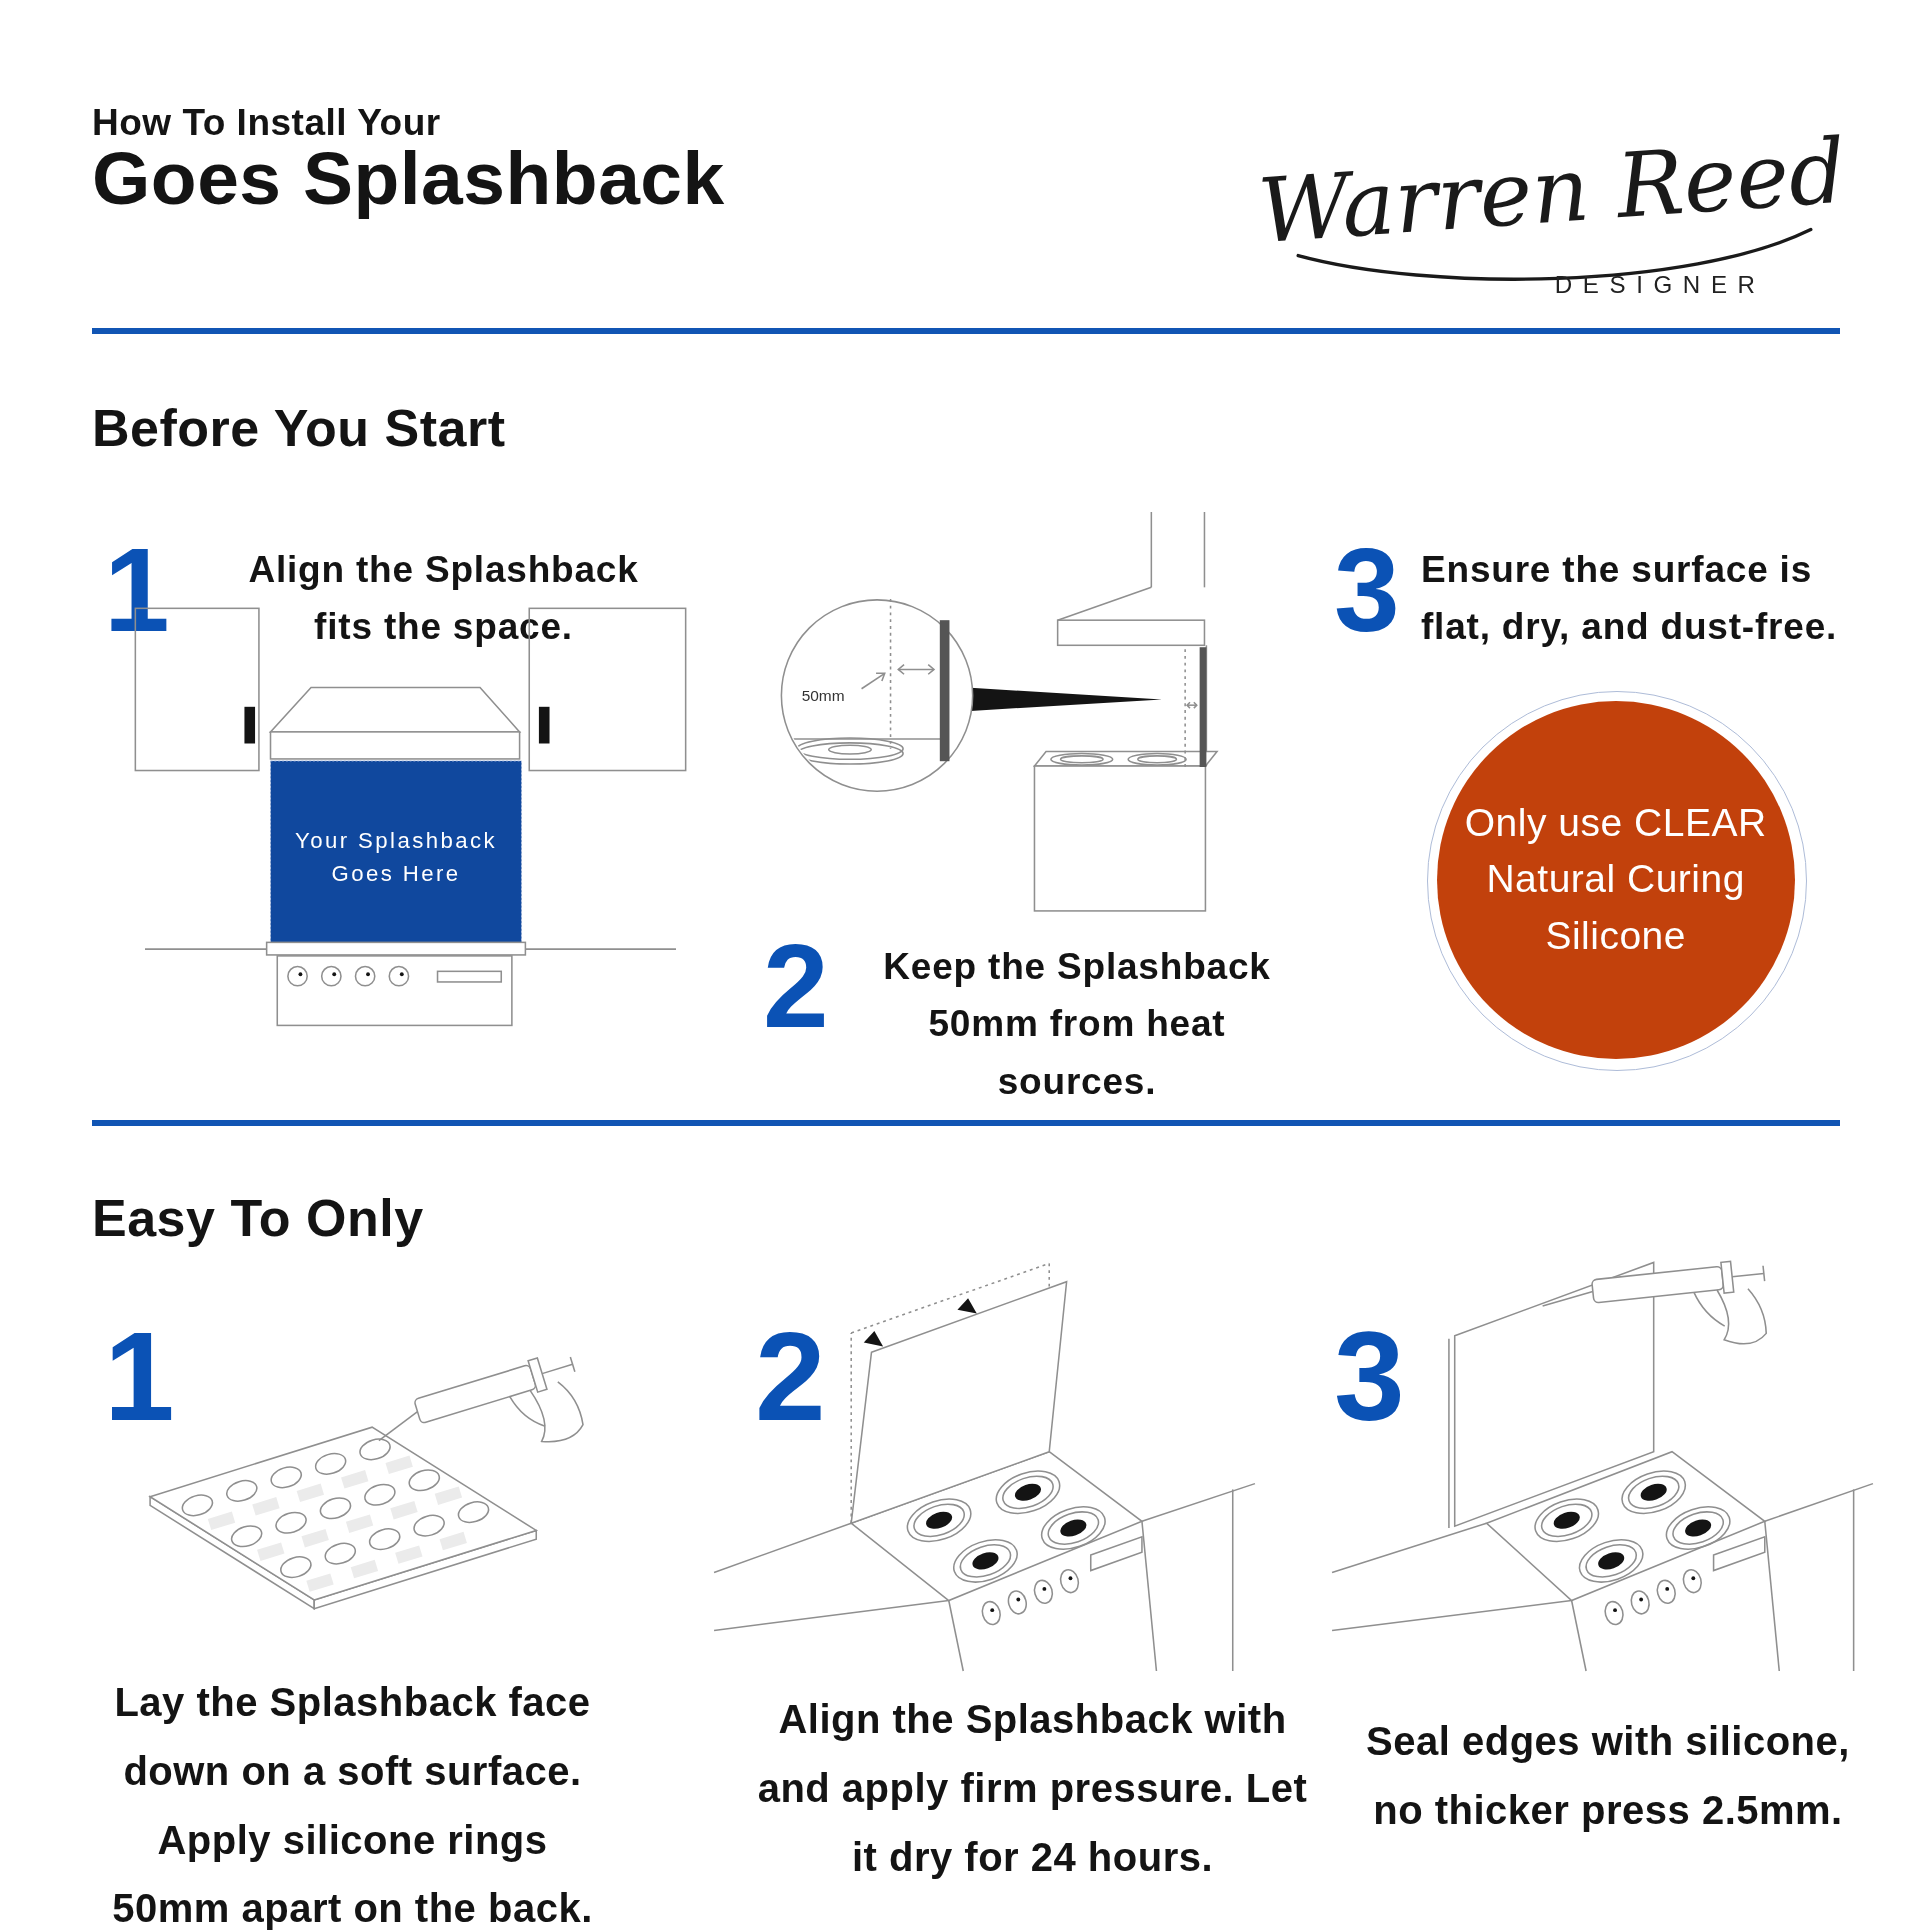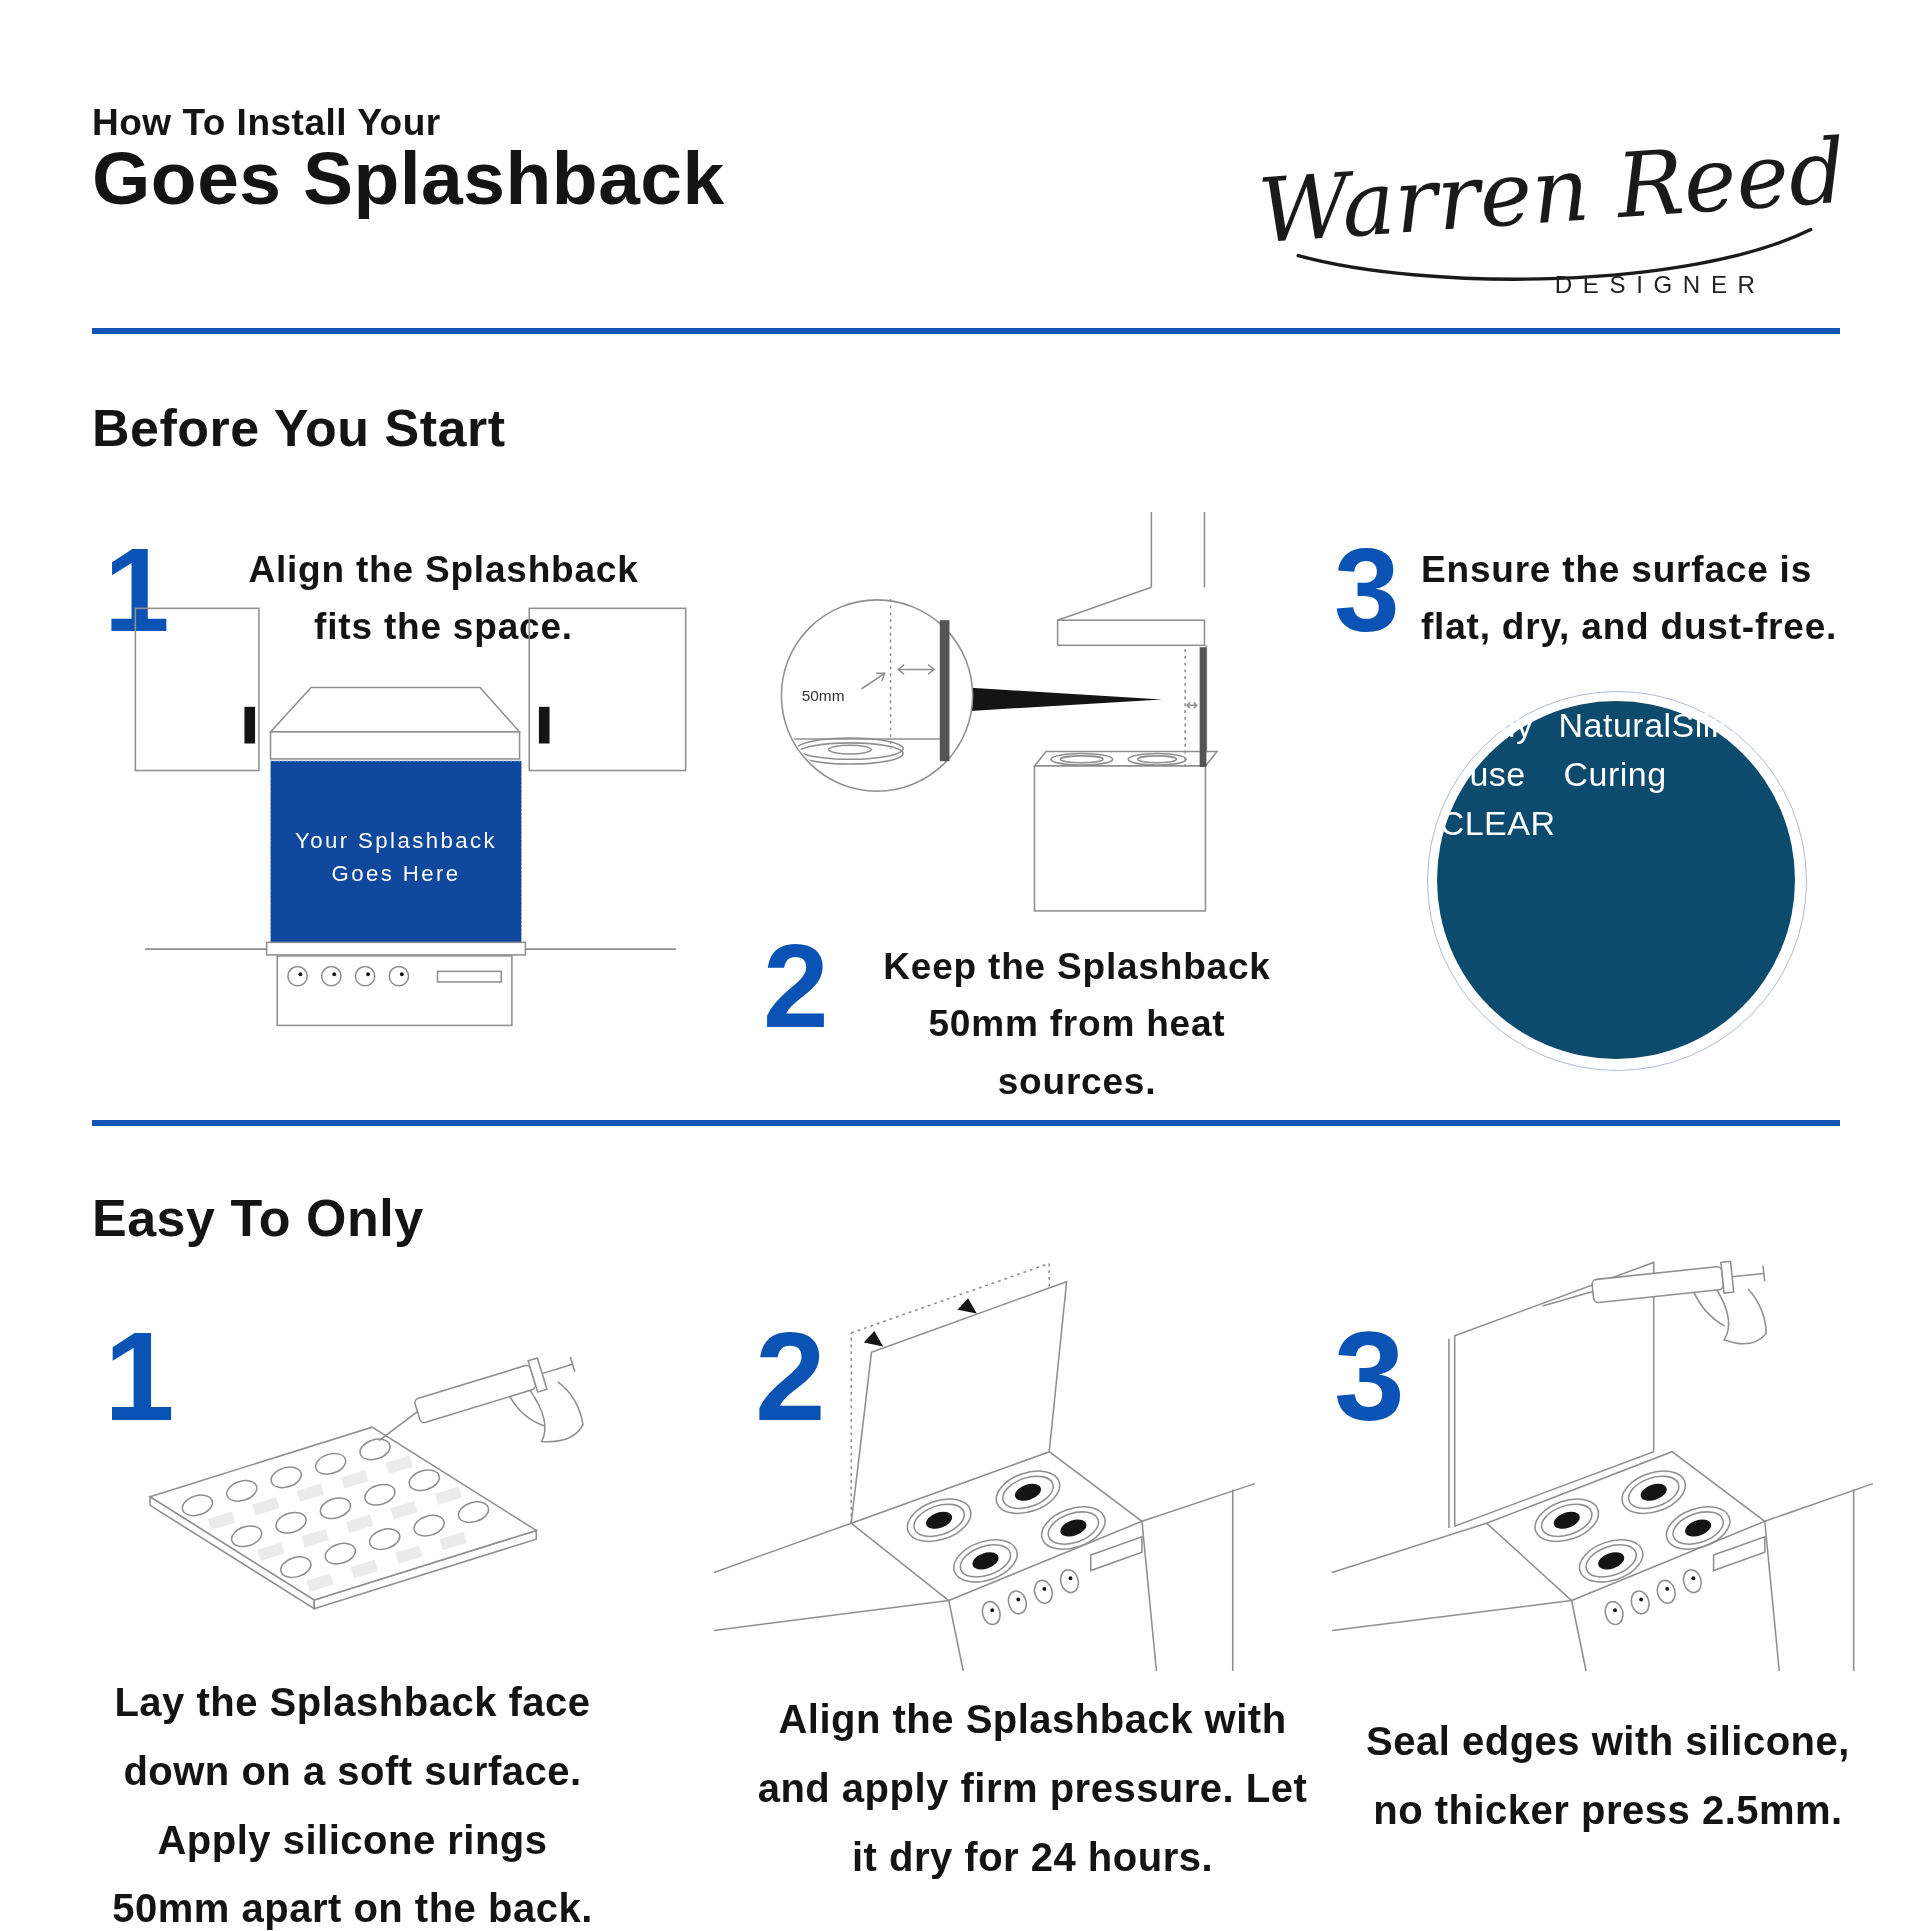--- a/index.html
+++ b/index.html
@@ -18,22 +18,22 @@
   .step-num{color:#0b52b5;font-weight:700;line-height:1;}
   .num-top{font-size:118px;}
   .num-bot{font-size:127px;}
   
   .step-text{font-size:37px;font-weight:700;line-height:1.55;letter-spacing:0.8px;}
   .center{text-align:center;}
   
   .caption{font-size:40px;font-weight:700;line-height:1.72;letter-spacing:0.5px;text-align:center;}
   
   .sil-ring{left:1427px;top:691px;width:378px;height:378px;border:1.4px solid #aebcd8;border-radius:50%;}
-  .sil-circle{left:8.7px;top:8.7px;width:358px;height:358px;border-radius:50%;background:#0c4a6e;color:#fff;
-    display:flex;flex-direction:row;justify-content:center;text-align:center;font-size:34px;line-height:1.45;letter-spacing:0.5px;}
+  .sil-circle{left:8.7px;top:8.7px;width:358px;height:358px;border-radius:50%;background:#c2410c;color:#fff;
+    display:flex;flex-direction:column;justify-content:center;text-align:center;font-size:39px;line-height:1.45;letter-spacing:0.5px;}
   
   svg{position:absolute;overflow:visible;}
   .ln{fill:none;stroke:#8f8f8f;stroke-width:1.6px;}
   .lnf{fill:#ffffff;stroke:#8f8f8f;stroke-width:1.6px;}
   .dash{stroke-dasharray:3 4;}
   .dk{fill:#555555;stroke:none;}
   .blk{fill:#141414;stroke:none;}
   .pad{fill:#ebebeb;stroke:none;}
   svg text{font-family:"Liberation Sans",sans-serif;}
   .svg-label{fill:#ffffff;font-size:23px;letter-spacing:2.5px;}

